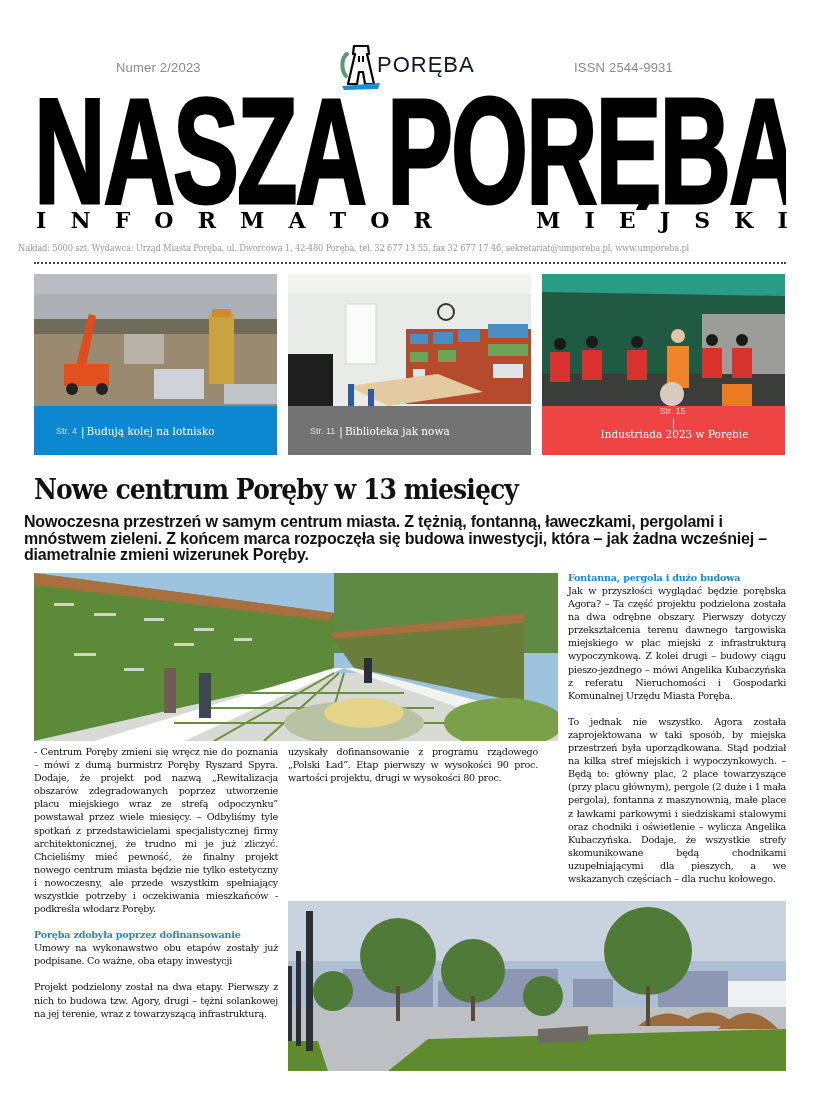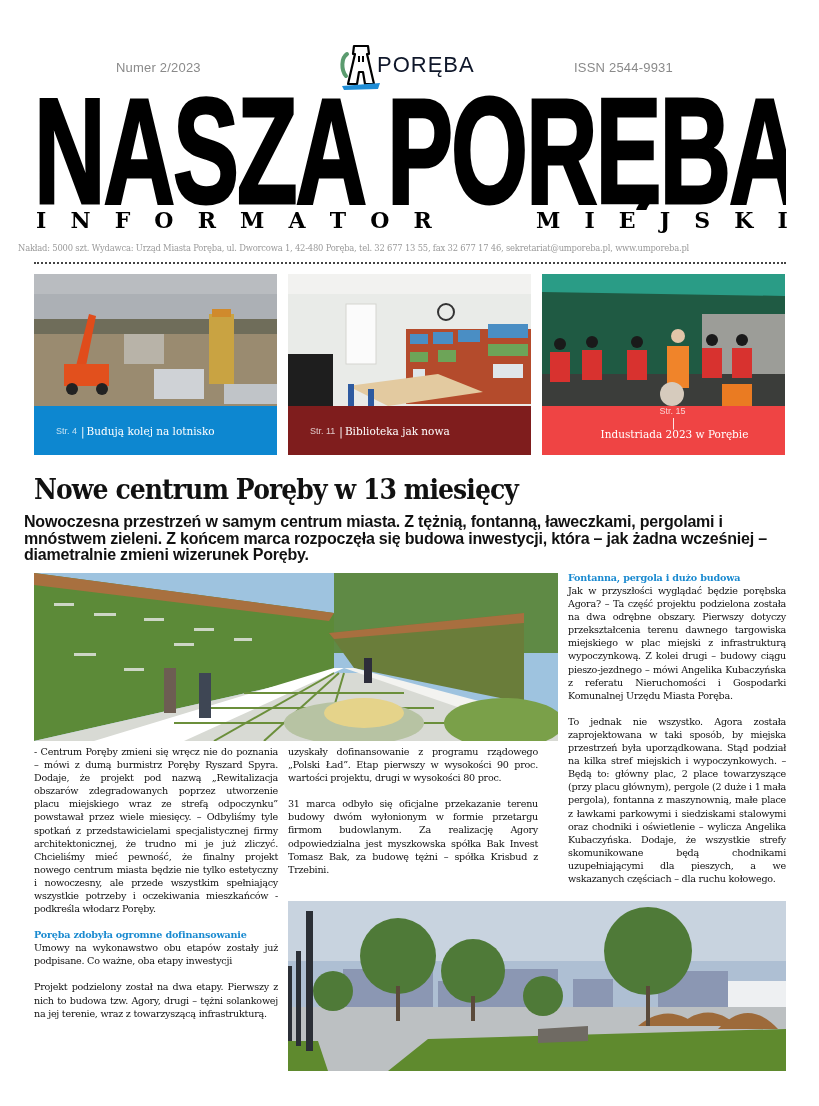--- a/index.html
+++ b/index.html
@@ -27,21 +27,21 @@
 
   .dotted-rule { left: 34px; top: 262px; width: 752px; height: 0; border-top: 2px dotted #444; }
 
   
   .teaser { top: 274px; width: 243px; height: 172px; }
   .teaser .photo { position: absolute; left: 0; top: 0; width: 243px; height: 132px; overflow: hidden; }
   .teaser .bar { position: absolute; left: 0; top: 132px; width: 243px; height: 49px; display: flex; align-items: center; padding-left: 22px; font-size: 10.5px; color: #fff; }
   .teaser .bar .pg { opacity: 0.75; font-family: "Liberation Sans", sans-serif; font-size: 9px; margin-right: 4px; }
   .teaser .bar .sep { margin-right: 2px; }
   .t1 { left: 34px; } .t1 .bar { background: #0d87d0; }
-  .t2 { left: 288px; } .t2 .bar { background: #7f1d1d; }
+  .t2 { left: 288px; } .t2 .bar { background: #737373; }
   .t3 { left: 542px; } .t3 .bar { background: #ef4444; flex-direction: column; }
 
   
   .headline { left: 34px; top: 474px; font-family: "DejaVu Serif", serif; font-size: 27px; font-weight: bold; color: #111; letter-spacing: -1px; transform: scaleX(0.93); transform-origin: left; white-space: nowrap; }
   .lead { left: 24px; top: 514px; width: 760px; font-family: "Liberation Sans", sans-serif; font-weight: bold; font-size: 16px; line-height: 16.5px; color: #111; letter-spacing: -0.2px; }
 
   .hero { left: 34px; top: 573px; width: 524px; height: 168px; overflow: hidden; }
   .park { left: 288px; top: 901px; width: 498px; height: 170px; overflow: hidden; }
 
   .col { font-family: "DejaVu Serif", serif; font-size: 9.6px; line-height: 13.1px; color: #111; text-align: justify; letter-spacing: -0.25px; }
@@ -227,28 +227,27 @@
     <ellipse cx="330" cy="140" rx="40" ry="15" fill="#e5d38a"></ellipse>
     <ellipse cx="470" cy="150" rx="60" ry="25" fill="#7aa049"></ellipse>
     <rect x="130" y="95" width="12" height="45" fill="#6d5d52"></rect>
     <rect x="165" y="100" width="12" height="45" fill="#3e4654"></rect>
     <rect x="330" y="85" width="8" height="25" fill="#2d2d3a"></rect>
   </svg>
 </div>
 
 <div class="abs col col1">
   <p>- Centrum Poręby zmieni się wręcz nie do poznania – mówi z dumą burmistrz Poręby Ryszard Spyra. Dodaje, że projekt pod nazwą „Rewitalizacja obszarów zdegradowanych poprzez utworzenie placu miejskiego wraz ze strefą odpoczynku” powstawał przez wiele miesięcy. – Odbyliśmy tyle spotkań z przedstawicielami specjalistycznej firmy architektonicznej, że trudno mi je już zliczyć. Chcieliśmy mieć pewność, że finalny projekt nowego centrum miasta będzie nie tylko estetyczny i nowoczesny, ale przede wszystkim spełniający wszystkie potrzeby i oczekiwania mieszkańców - podkreśla włodarz Poręby.</p>
-  <h3>Poręba zdobyła ogromne dofinansowanie</h3>
+  <h3>Poręba zdobyła poprzez dofinansowanie</h3>
   <p>Umowy na wykonawstwo obu etapów zostały już podpisane. Co ważne, oba etapy inwestycji</p>
   <p>Projekt podzielony został na dwa etapy. Pierwszy z nich to budowa tzw. Agory, drugi – tężni solankowej na jej terenie, wraz z towarzyszącą infrastrukturą.</p>
 </div>
 
 <div class="abs col col2">
   <p>uzyskały dofinansowanie z programu rządowego „Polski Ład”. Etap pierwszy w wysokości 90 proc. wartości projektu, drugi w wysokości 80 proc.</p>
-  <p>31 marca odbyło się oficjalne przekazanie terenu budowy dwóm wyłonionym w formie przetargu firmom budowlanym. Za realizację Agory odpowiedzialna jest myszkowska spółka Bak Invest Tomasz Bak, za budowę tężni – spółka Krisbud z Trzebini.</p>
 </div>
 
 <div class="abs col col3">
   <h3>Fontanna, pergola i dużo budowa</h3>
   <p>Jak w przyszłości wyglądać będzie porębska Agora? – Ta część projektu podzielona została na dwa odrębne obszary. Pierwszy dotyczy przekształcenia terenu dawnego targowiska miejskiego w plac miejski z infrastrukturą wypoczynkową. Z kolei drugi – budowy ciągu pieszo-jezdnego – mówi Angelika Kubaczyńska z referatu Nieruchomości i Gospodarki Komunalnej Urzędu Miasta Poręba.</p>
   <p>To jednak nie wszystko. Agora została zaprojektowana w taki sposób, by miejska przestrzeń była uporządkowana. Stąd podział na kilka stref miejskich i wypoczynkowych. – Będą to: główny plac, 2 place towarzyszące (przy placu głównym), pergole (2 duże i 1 mała pergola), fontanna z maszynownią, małe place z ławkami parkowymi i siedziskami stalowymi oraz chodniki i oświetlenie – wylicza Angelika Kubaczyńska. Dodaje, że wszystkie strefy skomunikowane będą chodnikami uzupełniającymi dla pieszych, a we wskazanych częściach – dla ruchu kołowego.</p>
 </div>
 
 <div class="abs park">
   <svg width="498" height="170" viewBox="0 0 498 170">

